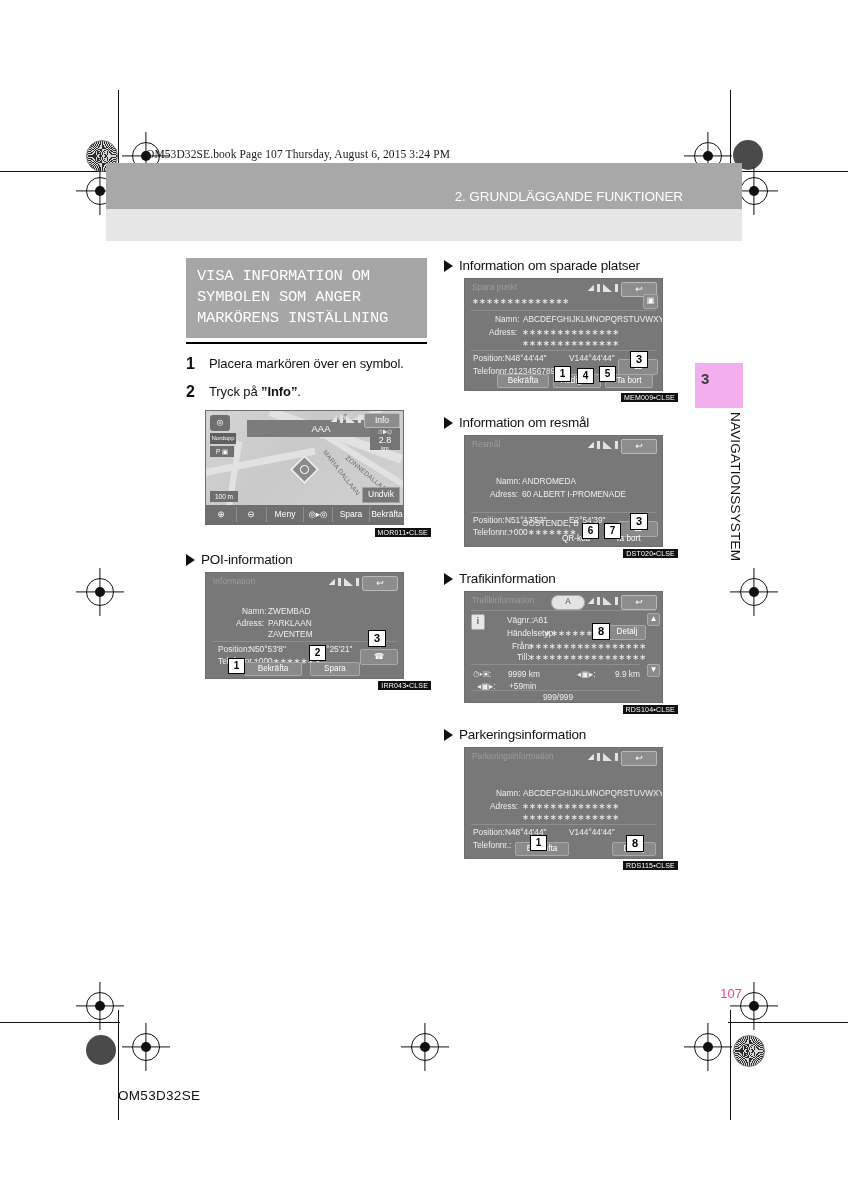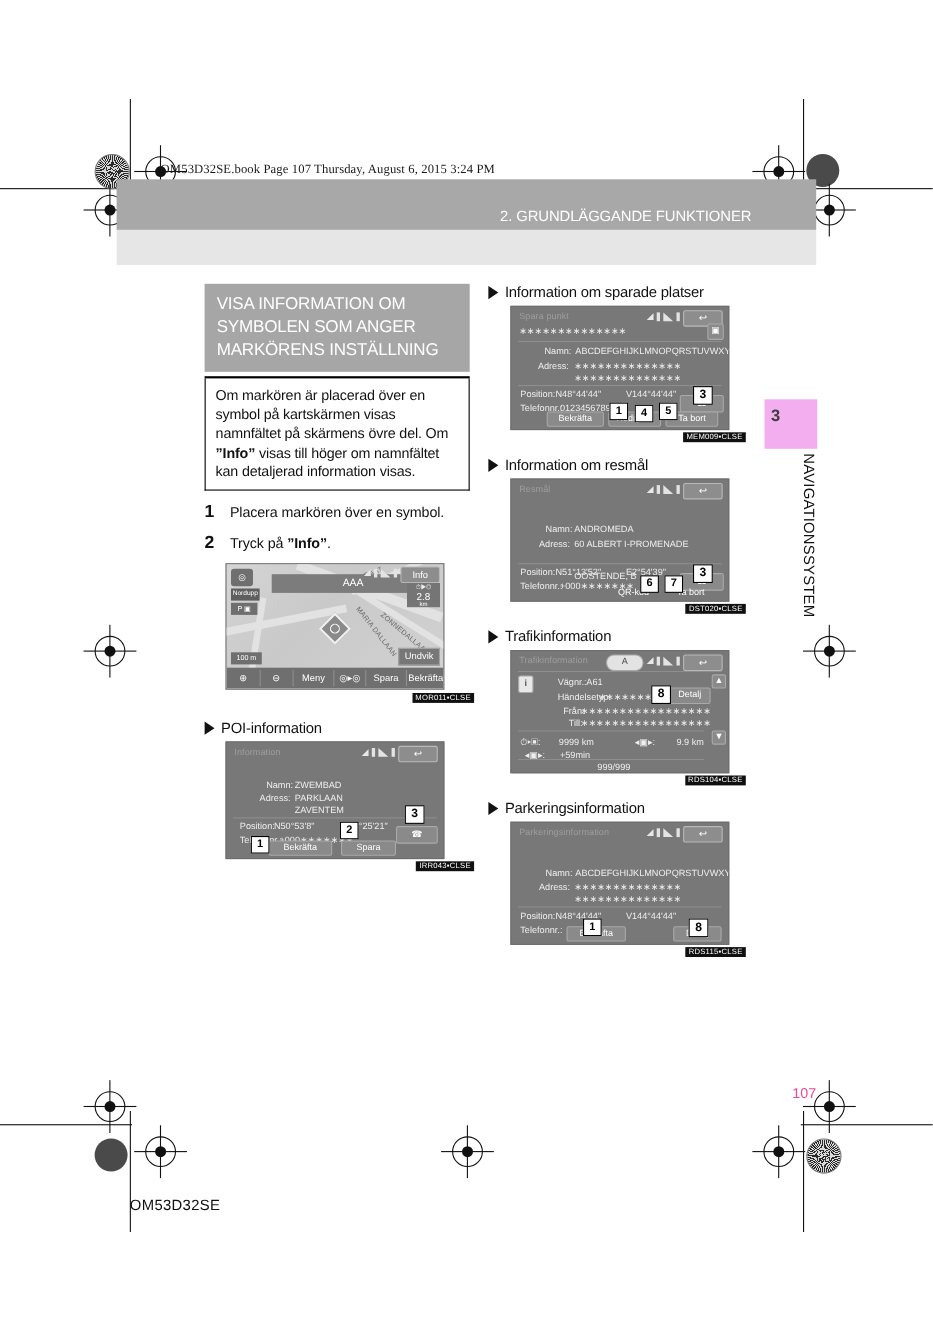--- a/index.html
+++ b/index.html
@@ -58,21 +58,21 @@
   }
 
   
   .col-left{position:absolute;left:186px;top:258px;width:241px;}
   .col-right{position:absolute;left:444px;top:258px;width:230px;}
 
   
   .sec-title{
     background:#a6a6a6;color:#fff;
     font-size:15.5px;line-height:21px;
-    padding:8px 14px 9px 11px;letter-spacing:-.2px;
+    padding:8px 14px 9px 11px;letter-spacing:-.2px;font-family:Liberation Mono, monospace;
   }
   .sec-rule{height:2px;background:#000;margin-top:4px;}
 
   .intro-box{
     border:1px solid #000;border-top:none;
     padding:7px 9px 8px 9px;
     font-size:13px;line-height:17.2px;letter-spacing:-.15px;
   }
   .intro-box b{font-weight:700;}
 
@@ -216,23 +216,20 @@
 
 <div class="chap-tab"></div>
 <div class="chap-num">3</div>
 <div class="chap-label">NAVIGATIONSSYSTEM</div>
 
 <div class="col-left">
 
   <div class="sec-title">VISA INFORMATION OM SYMBOLEN SOM ANGER MARKÖRENS INSTÄLLNING</div>
   <div class="sec-rule"></div>
 
-  <div class="intro-box">
-    <span>Om markören är placerad över en symbol på kartskärmen visas namnfältet på skärmens övre del. Om </span><b>”Info”</b><span> visas till höger om namnfältet kan detaljerad information visas.</span>
-  </div>
 
   <div class="step">
     <div class="step-num">1</div>
     <div class="step-txt">Placera markören över en symbol.</div>
   </div>
 
   <div class="step">
     <div class="step-num">2</div>
     <div class="step-txt">
       <span>Tryck på </span><b>”Info”</b><span>.</span>

